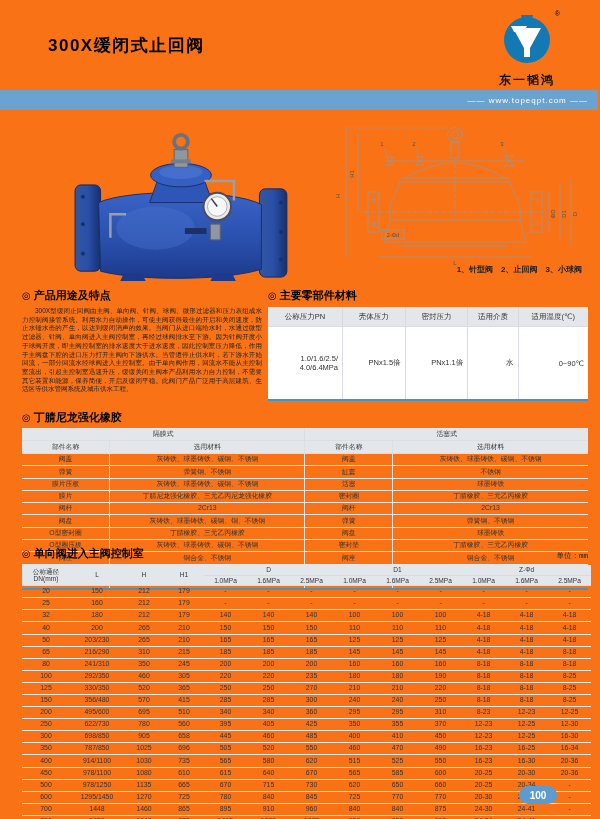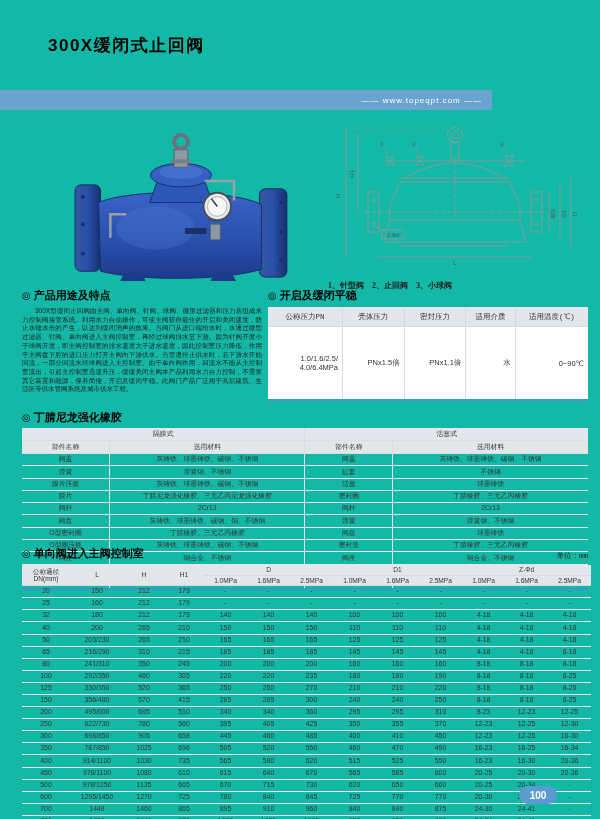--- a/index.html
+++ b/index.html
@@ -1,48 +1,48 @@
 <!DOCTYPE html>
 <html><head>
 <meta charset="utf-8">
 <style>
   html,body{margin:0;padding:0;background:#fff;}
-  .page{position:relative;width:600px;height:819px;background:#14b8a6;overflow:hidden;
+  .page{position:relative;width:600px;height:819px;background:#f97316;overflow:hidden;
         font-family:"Liberation Sans","DejaVu Sans",sans-serif;color:#222;}
 
   
   .title{position:absolute;left:48px;top:34px;font-size:17px;font-weight:bold;
          letter-spacing:1.5px;color:#000;}
   .logo{position:absolute;right:34px;top:10px;width:78px;text-align:center;}
   .logo .reg{position:absolute;right:6px;top:0;font-size:7px;color:#000;}
   .brand{font-size:12px;font-weight:bold;letter-spacing:2px;color:#111;margin-top:2px;}
-  .band{position:absolute;left:0;top:90px;width:492px;height:20px;background:#6aa3cf;
-        display:flex;align-items:center;justify-content:flex-end;}
+  .band{position:absolute;left:0;top:90px;width:550px;height:20px;background:#6aa3cf;
+        display:flex;align-items:center;justify-content:flex-end;padding-left:48px;}
   .band .site{color:#fff;font-size:8px;letter-spacing:1px;padding-right:10px;}
 
   
   .photo{position:absolute;left:66px;top:130px;width:228px;height:152px;}
   .diagram{position:absolute;left:328px;top:124px;width:254px;height:144px;}
-  .diagram-caption{position:absolute;left:328px;top:280px;width:254px;text-align:left;
-                   font-size:8px;color:#222;font-weight:bold;font-family:Liberation Serif, serif;}
+  .diagram-caption{position:absolute;left:328px;top:264px;width:254px;text-align:right;
+                   font-size:8px;color:#222;font-weight:bold;}
 
   
   .sec-head{font-size:11px;font-weight:bold;color:#000;display:flex;align-items:center;gap:3px;}
   .sec-head .bullet{font-size:10px;font-weight:normal;}
 
   
   .features{position:absolute;left:22px;top:288px;width:240px;}
   .features p{margin:4px 0 0 0;font-size:6.5px;line-height:8.7px;text-align:justify;
               text-indent:13px;color:#222;}
 
   
   .perf{position:absolute;left:268px;top:288px;width:320px;}
   .perf table{width:100%;border-collapse:collapse;margin-top:4px;font-size:7.5px;color:#333;
               border-bottom:2px solid #3e97c8;}
-  .perf th{background:#e3e7eb;font-weight:normal;height:17px;border:1px solid #d7dbdf;border-top:none;font-family:Liberation Mono, monospace;}
+  .perf th{background:#e3e7eb;font-weight:normal;height:17px;border:1px solid #d7dbdf;border-top:none;}
   .perf th:first-child,.perf td:first-child{border-left:none;width:66px;}
   .perf th:last-child,.perf td:last-child{border-right:none;}
   .perf td{height:72px;text-align:right;vertical-align:middle;border:1px solid #d7dbdf;
            background:#fff;padding:0 4px;}
 
   
   .materials{position:absolute;left:22px;top:410px;width:566px;}
   .materials table{width:100%;border-collapse:collapse;margin-top:3px;font-size:6.8px;color:#333;
                    border-bottom:2px solid #3e97c8;}
   .materials th{background:#e3e7eb;font-weight:normal;height:10px;padding:1px 0;border:1px solid #dcdfe2;border-top:none;}
@@ -68,20 +68,31 @@
          border-radius:9px;color:#fff;font-size:10px;font-weight:bold;display:flex;
          align-items:center;justify-content:center;}
 </style>
 </head>
 <body>
 
 <div class="page">
 
   <div class="title">300X缓闭式止回阀</div>
 
+  <div class="logo">
+    <span class="reg">®</span>
+    <svg width="52" height="56" viewBox="0 0 52 56">
+      <circle cx="26" cy="30" r="23" fill="#1279b5"></circle>
+      <path d="M10 16 L26 16 L23 22 L13 22 Z" fill="#fff"></path>
+      <path d="M12 18 L40 18 L29 38 L29 47 L23 47 L23 38 Z" fill="#fff"></path>
+      <path d="M22 7 L30 7 L26 16 Z" fill="#1279b5"></path>
+      <path d="M20 5 L32 5 L31 10 L21 10 Z" fill="#1279b5"></path>
+    </svg>
+    <div class="brand">东一韬鸿</div>
+  </div>
 
   <div class="band">
     <span class="site">—— www.topeqpt.com ——</span>
   </div>
 
   <svg class="photo" viewBox="0 0 230 155">
     <defs>
       <linearGradient id="gBody" x1="0" y1="0" x2="0" y2="1">
         <stop offset="0" stop-color="#3a63c6"></stop>
           <stop offset="0.55" stop-color="#2a50ae"></stop>
@@ -194,21 +205,21 @@
     <div class="sec-head">
       <span class="bullet">◎</span>
       <span>产品用途及特点</span>
     </div>
     <p>300X型缓闭止回阀由主阀、单向阀、针阀、球阀、微形过滤器和压力表组成水力控制阀接管系统。利用水力自动操作，可使主阀获得最佳的开启和关闭速度，防止水锤水击的产生，以达到缓闭消声的效果。当阀门从进口端给水时，水通过微型过滤器、针阀、单向阀进入主阀控制室，再经过球阀排水至下游。因为针阀开度小于球阀开度，即主阀控制室的排水速度大于进水速度，因此控制室压力降低，作用于主阀盘下腔的进口压力打开主阀向下游供水。当管道停止供水时，若下游水开始回流，一部分回流水经球阀进入主控制室。由于单向阀作用，回流水不能从主控制室流出，引起主控制室迅速升压，缓缓关闭主阀本产品利用水力自力控制，不需要其它装置和能源，保养简便，开启及缓闭平稳。此阀门产品广泛用于高层建筑、生活区等供水管网系统及城市供水工程。</p>
   </div>
 
   <div class="perf">
     <div class="sec-head">
       <span class="bullet">◎</span>
-      <span>开启及缓闭平稳</span>
+      <span>主要零部件材料</span>
     </div>
     <table>
       <thead>
           <tr>
             <th>公称压力PN</th>
             <th>壳体压力</th>
             <th>密封压力</th>
             <th>适用介质</th>
             <th>适用温度(℃)</th>
           </tr>

